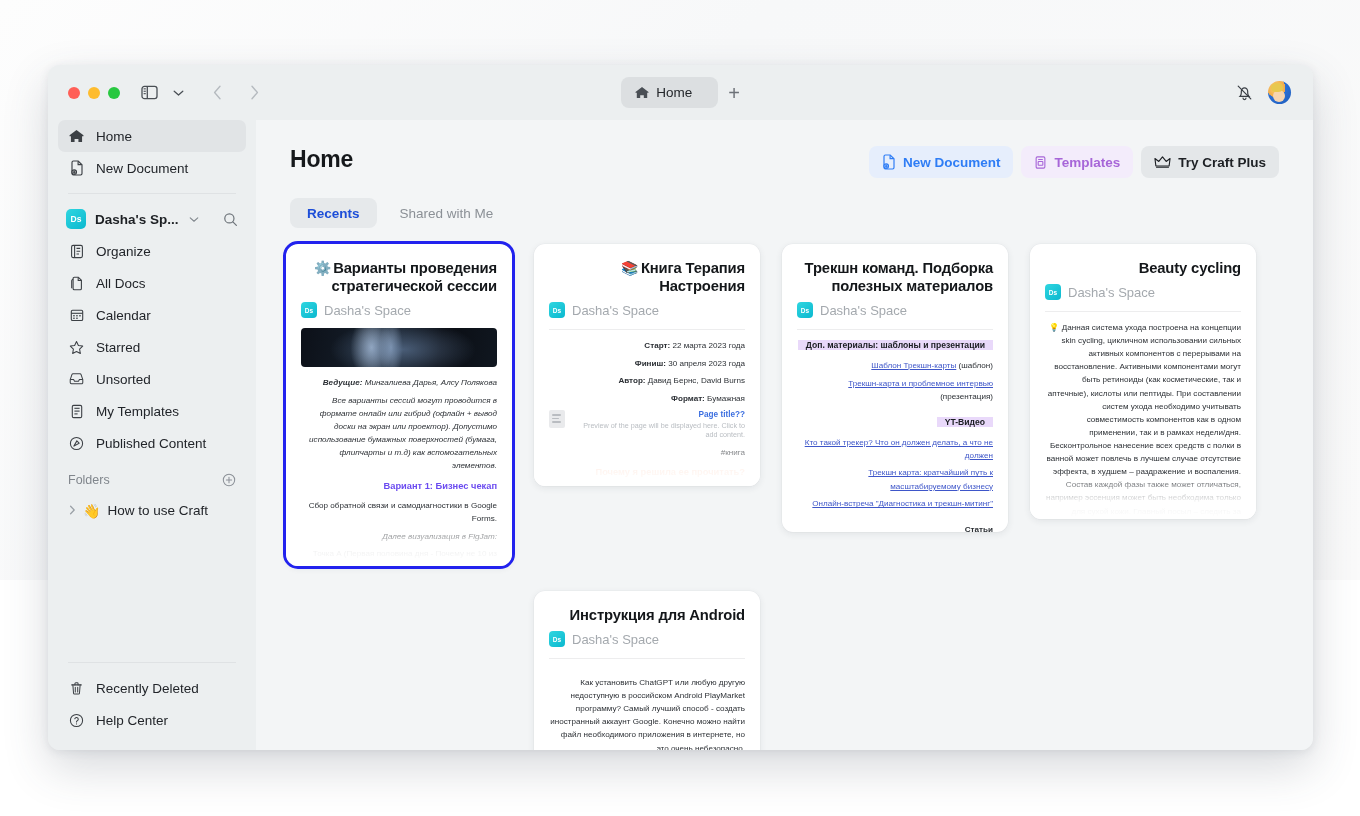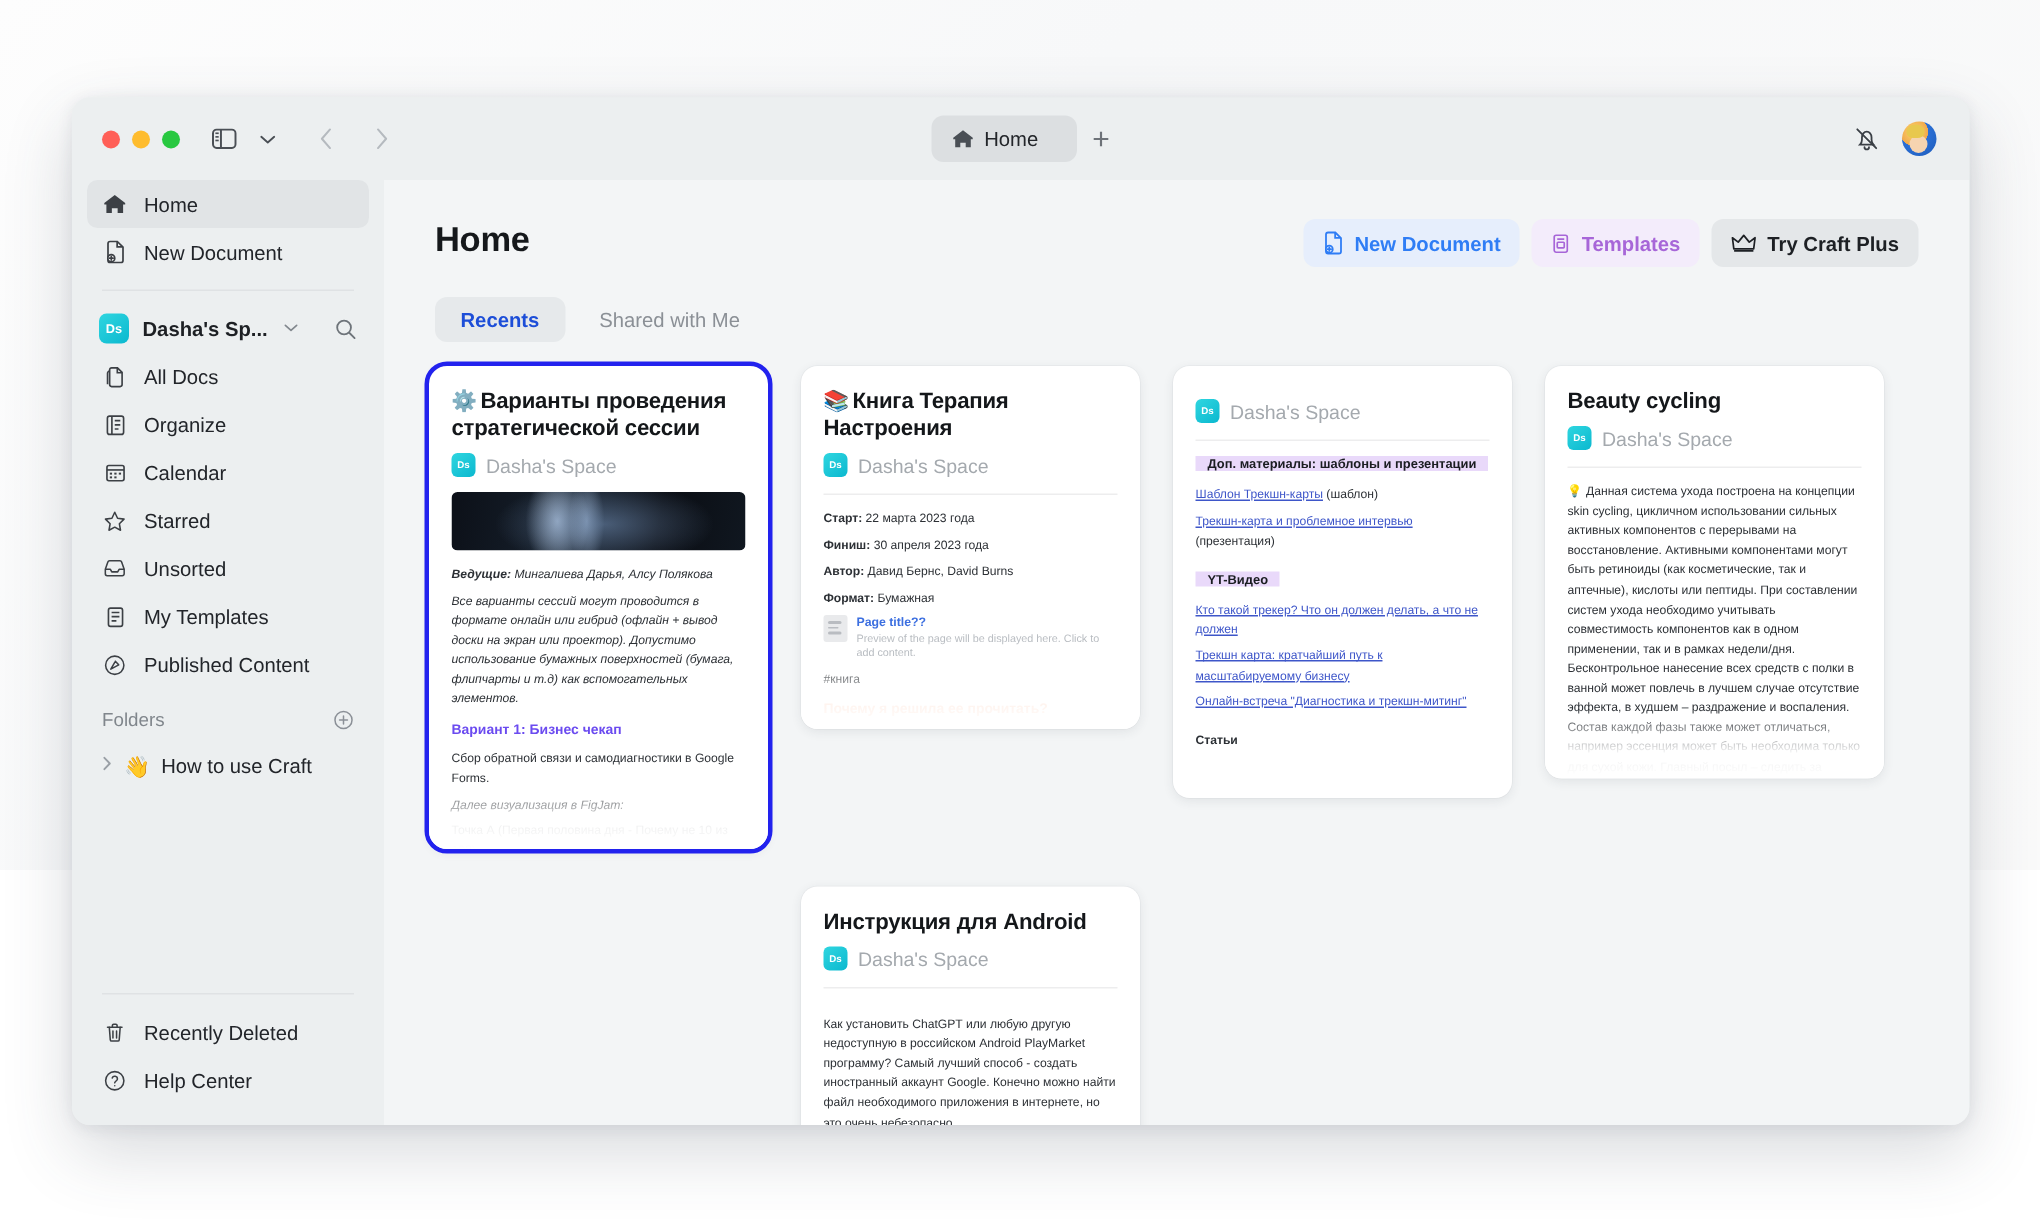--- a/index.html
+++ b/index.html
@@ -6,20 +6,21 @@
   html, body {
     width: 1360px; height: 816px;
     font-family: "Liberation Sans", sans-serif;
     background: #ffffff;
     overflow: hidden;
     -webkit-font-smoothing: antialiased;
   }
   #root {
     position: relative; width: 1360px; height: 580px;
     background: linear-gradient(135deg,#fdfdfd 0%,#f7f8f9 40%,#fafafa 100%);
+    text-align: right;
   }
 
   
   .window {
     position: absolute;
     left: 48px; top: 65px; width: 1265px; height: 685px;
     background: #eef1f2;
     border-radius: 12px;
     box-shadow: 0 18px 46px rgba(60,70,85,.20), 0 2px 10px rgba(60,70,85,.10);
     overflow: hidden;
@@ -347,39 +348,39 @@
             <svg width="15" height="15" viewBox="0 0 16 16" fill="none" stroke="currentColor" stroke-width="1.3" stroke-linecap="round">
                 <circle cx="6.8" cy="6.8" r="4.9"></circle>
                 <line x1="10.5" y1="10.5" x2="14.3" y2="14.3"></line>
               </svg>
           </span>
         </div>
 
         <div class="nav-item">
           <span class="nav-ico">
             <svg width="14" height="15" viewBox="0 0 14 15" fill="none" stroke="currentColor" stroke-width="1.1">
-                <path d="M4.4 1.2h3.9l3.1 3.1v8.1a1.3 1.3 0 0 1-1.3 1.3H4.4a1.3 1.3 0 0 1-1.3-1.3V2.5a1.3 1.3 0 0 1 1.3-1.3z"></path>
-                <path d="M8.2 1.4v3.1h3.1"></path>
-                <path d="M3.1 3.4A1.4 1.4 0 0 0 1.7 4.8v7.4"></path>
-              </svg>
-          </span>
-          <span>All Docs</span>
-        </div>
-
-        <div class="nav-item">
-          <span class="nav-ico">
-            <svg width="14" height="15" viewBox="0 0 14 15" fill="none" stroke="currentColor" stroke-width="1.1">
                 <rect x="1.6" y="1.4" width="10.8" height="12.2" rx="1.5"></rect>
                 <line x1="4.6" y1="1.6" x2="4.6" y2="13.4"></line>
                 <line x1="6.5" y1="4.4" x2="10.2" y2="4.4"></line>
                 <line x1="6.5" y1="7.2" x2="10.2" y2="7.2"></line>
                 <line x1="6.5" y1="10" x2="9" y2="10"></line>
               </svg>
           </span>
           <span>Organize</span>
+        </div>
+
+        <div class="nav-item">
+          <span class="nav-ico">
+            <svg width="14" height="15" viewBox="0 0 14 15" fill="none" stroke="currentColor" stroke-width="1.1">
+                <path d="M4.4 1.2h3.9l3.1 3.1v8.1a1.3 1.3 0 0 1-1.3 1.3H4.4a1.3 1.3 0 0 1-1.3-1.3V2.5a1.3 1.3 0 0 1 1.3-1.3z"></path>
+                <path d="M8.2 1.4v3.1h3.1"></path>
+                <path d="M3.1 3.4A1.4 1.4 0 0 0 1.7 4.8v7.4"></path>
+              </svg>
+          </span>
+          <span>All Docs</span>
         </div>
 
         <div class="nav-item">
           <span class="nav-ico">
             <svg width="14" height="14" viewBox="0 0 14 14" fill="none" stroke="currentColor" stroke-width="1.1">
                 <rect x="1.3" y="2.3" width="11.4" height="10.2" rx="1.3"></rect>
                 <line x1="1.3" y1="5.3" x2="12.7" y2="5.3"></line>
                 <rect x="3.2" y="7.1" width="1.5" height="1.3" fill="currentColor" stroke="none"></rect>
                 <rect x="6.2" y="7.1" width="1.5" height="1.3" fill="currentColor" stroke="none"></rect>
                 <rect x="9.2" y="7.1" width="1.5" height="1.3" fill="currentColor" stroke="none"></rect>
@@ -580,20 +581,21 @@
                 <p>#книга</p>
                 <p style="margin-top:6px"><span class="hl-orange" style="font-size:9.3px">Почему я решила ее прочитать?</span></p>
                 <p>В 2021 году я познакомилась с форматом КПТ-дневника. И для меня этот метод оказался невероятно рабочим. Это разговор наедине с собой в виде структуризации своих мыслей, выявления когнитивных искажений и даже</p>
               </div>
             </div>
             <div class="fade"></div>
           </div>
 
           <div class="card c3" style="height:288px">
             <div class="card-inner">
+              <div class="card-title">Трекшн команд. Подборка полезных материалов</div>
               <div class="card-space">
                 <span class="mini-badge">Ds</span>
                 <span>Dasha's Space</span>
               </div>
               <div class="card-rule"></div>
               <div class="body-txt">
                 <p style="margin-bottom:6px"><span class="mark-purple2" style="font-size:8.6px">Доп. материалы: шаблоны и презентации</span></p>
                 <p><a class="lnk">Шаблон Трекшн-карты</a><span> (шаблон)</span></p>
                 <p><a class="lnk">Трекшн-карта и проблемное интервью</a><span> (презентация)</span></p>
                 <p style="margin-top:13px;margin-bottom:6px"><span class="mark-purple2" style="font-size:8.6px">YT-Видео</span></p>

